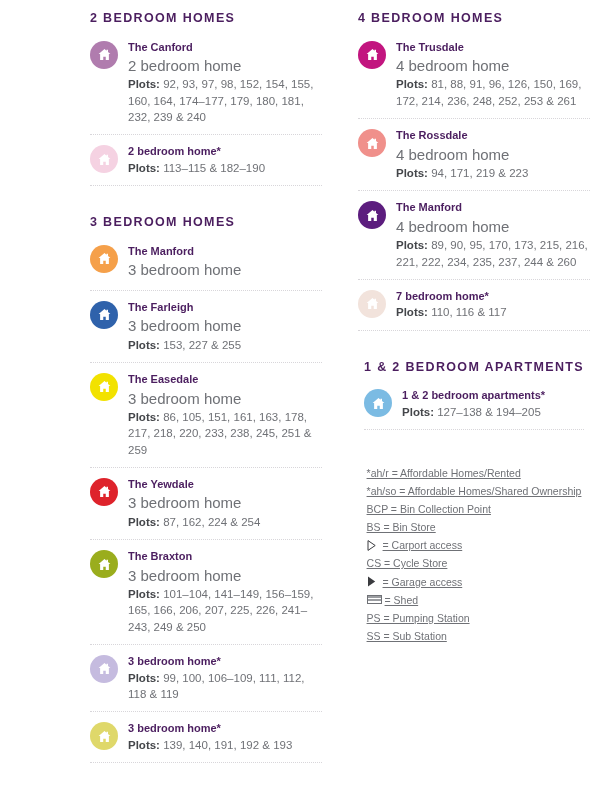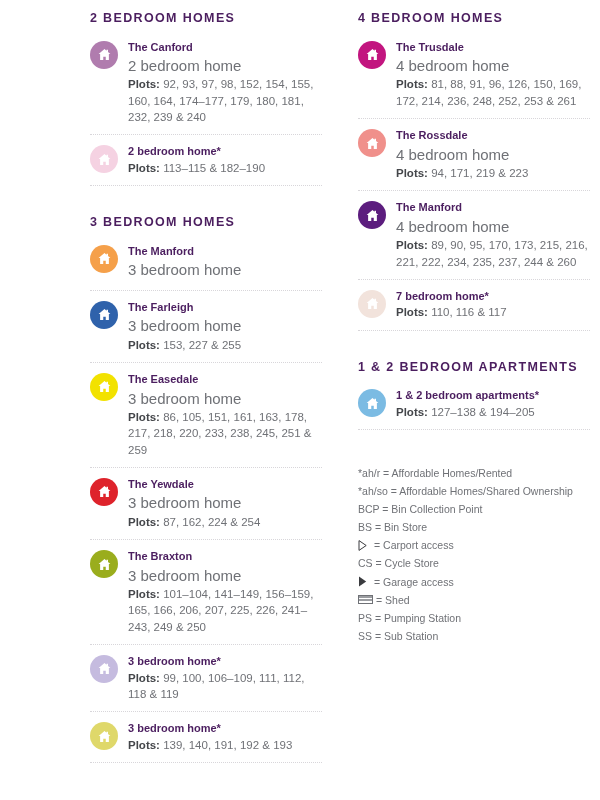--- a/index.html
+++ b/index.html
@@ -23,21 +23,21 @@
     position: relative;
     display: flex;
     padding: 10px 0 0 0;
   }
 
   .column {
     display: flex;
     flex-direction: column;
   }
   .col-left  { width: 232px; margin-left: 90px; }
-  .col-right { width: 232px; margin-left: 36px; }
+  .col-right { width: 232px; margin-left: 36px; align-items: center; }
 
   
   .section-title {
     font-size: 12.5px;
     font-weight: bold;
     letter-spacing: 1.35px;
     color: #4b1e5f;
     text-transform: uppercase;
     line-height: 1.32;
     margin: 0 0 13px 0;
@@ -101,20 +101,21 @@
   .legend {
     margin-top: 30px;
     font-size: 10.5px;
     color: #6f7176;
     line-height: 1.72;
   }
   .legend-row {
     display: flex;
     align-items: center;
     white-space: nowrap;
+    text-decoration: underline;
   }
   .legend-text { display: inline-block; }
   .legend-glyph {
     display: inline-flex;
     align-items: center;
     justify-content: flex-start;
     margin-right: 3px;
     width: 13px;
   }
   .legend-glyph svg { display: block; }

